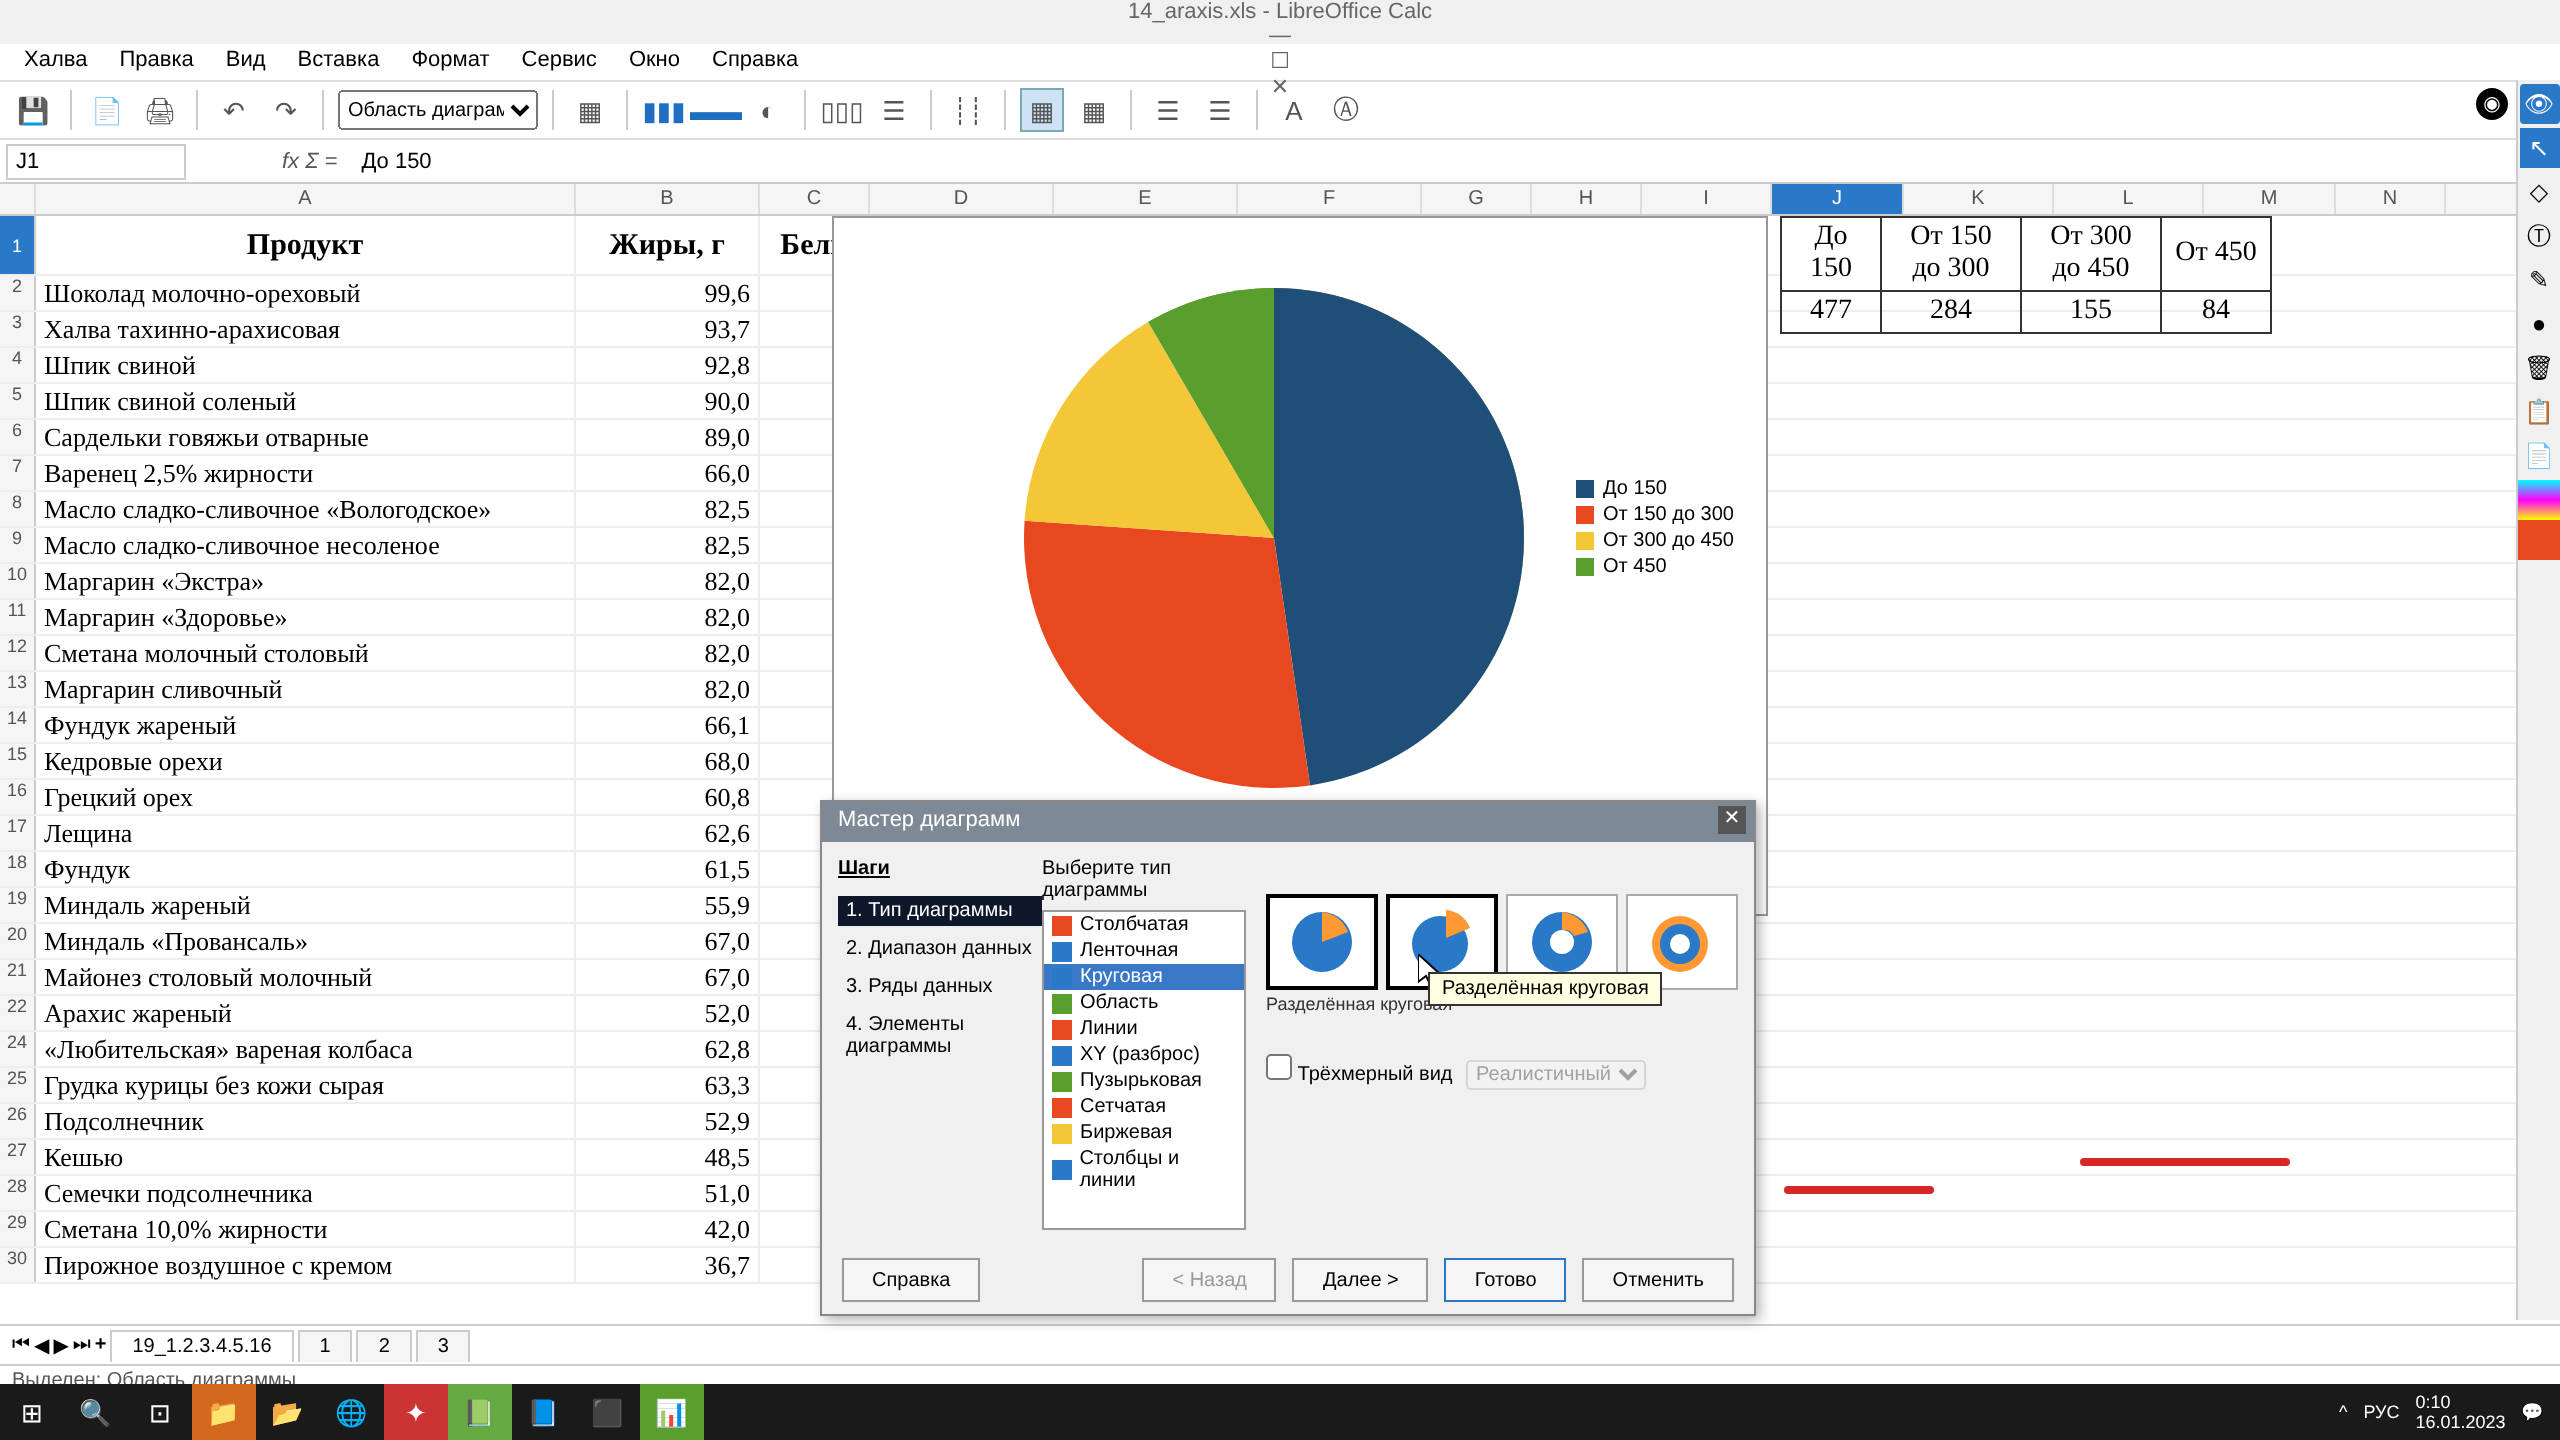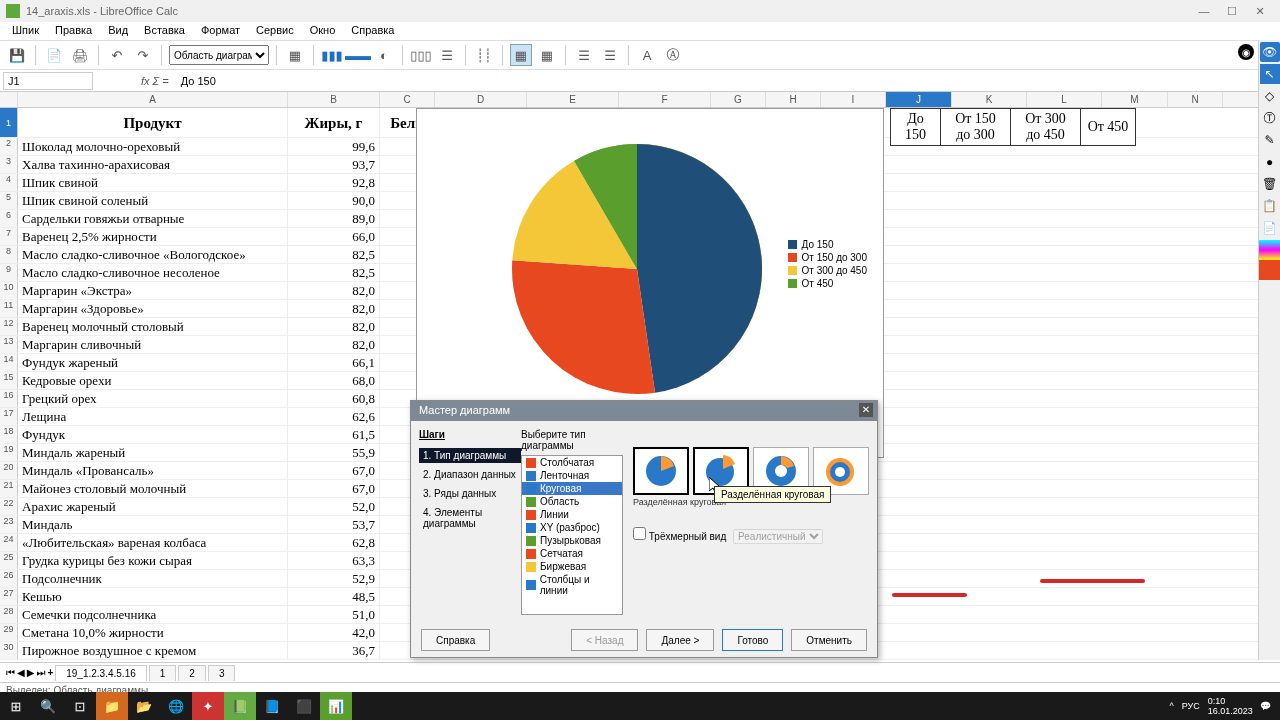--- a/index.html
+++ b/index.html
@@ -1,17 +1,17 @@
 <!DOCTYPE html>
 <html><head>
 <meta charset="utf-8">
 <style>
 * { margin: 0; padding: 0; box-sizing: border-box; font-family: "Segoe UI", Arial, sans-serif; }
 body { background: #fff; font-size: 11px; width: 1280px; height: 720px; overflow: hidden; position: relative; }
-.titlebar { height: 22px; background: #f0f0f0; display: flex; align-items: center; padding: 0 6px; font-size: 11px; color: #666; }
+.titlebar { height: 22px; background: #f0f0f0; display: flex; align-items: center; padding: 0 6px; font-size: 11px; color: #666; flex-direction: column; }
 .titlebar .icon { width: 14px; height: 14px; background: #5da93c; margin-right: 6px; }
 .titlebar .spacer { flex: 1; }
 .titlebar .win-btn { width: 28px; text-align: center; color: #666; font-size: 11px; }
 .menubar { height: 18px; display: flex; padding: 0 4px; font-size: 11px; }
 .menubar span { padding: 2px 8px; }
 .toolbar { height: 30px; border-top: 1px solid #ddd; border-bottom: 1px solid #ddd; display: flex; align-items: center; padding: 0 6px; gap: 4px; }
 .toolbar .sep { width: 1px; height: 20px; background: #ccc; margin: 0 3px; }
 .toolbar .btn { width: 22px; height: 22px; display: flex; align-items: center; justify-content: center; font-size: 13px; color: #555; }
 .toolbar select { height: 20px; font-size: 10px; width: 100px; }
 .formula-bar { height: 22px; border-bottom: 1px solid #ccc; display: flex; align-items: center; }
@@ -84,21 +84,21 @@
 <div class="titlebar">
   <span class="icon"></span>
   <span>14_araxis.xls - LibreOffice Calc</span>
   <span class="spacer"></span>
   <span class="win-btn">—</span>
   <span class="win-btn">☐</span>
   <span class="win-btn">✕</span>
 </div>
 
 <div class="menubar" id="menubar">
-    <span>Шпик</span>
+    <span>Халва</span>
     <span>Правка</span>
     <span>Вид</span>
     <span>Вставка</span>
     <span>Формат</span>
     <span>Сервис</span>
     <span>Окно</span>
     <span>Справка</span>
   </div>
 
 <div class="toolbar">
@@ -220,21 +220,21 @@
         <div class="cell col-C"></div>
       </div>
       <div class="row">
         <div class="row-num">11</div>
         <div class="cell col-A">Маргарин «Здоровье»</div>
         <div class="cell col-B">82,0</div>
         <div class="cell col-C"></div>
       </div>
       <div class="row">
         <div class="row-num">12</div>
-        <div class="cell col-A">Варенец молочный столовый</div>
+        <div class="cell col-A">Сметана молочный столовый</div>
         <div class="cell col-B">82,0</div>
         <div class="cell col-C"></div>
       </div>
       <div class="row">
         <div class="row-num">13</div>
         <div class="cell col-A">Маргарин сливочный</div>
         <div class="cell col-B">82,0</div>
         <div class="cell col-C"></div>
       </div>
       <div class="row">
@@ -282,26 +282,20 @@
       <div class="row">
         <div class="row-num">21</div>
         <div class="cell col-A">Майонез столовый молочный</div>
         <div class="cell col-B">67,0</div>
         <div class="cell col-C"></div>
       </div>
       <div class="row">
         <div class="row-num">22</div>
         <div class="cell col-A">Арахис жареный</div>
         <div class="cell col-B">52,0</div>
-        <div class="cell col-C"></div>
-      </div>
-      <div class="row">
-        <div class="row-num">23</div>
-        <div class="cell col-A">Миндаль</div>
-        <div class="cell col-B">53,7</div>
         <div class="cell col-C"></div>
       </div>
       <div class="row">
         <div class="row-num">24</div>
         <div class="cell col-A">«Любительская» вареная колбаса</div>
         <div class="cell col-B">62,8</div>
         <div class="cell col-C"></div>
       </div>
       <div class="row">
         <div class="row-num">25</div>
@@ -353,20 +347,26 @@
   </div>
 
   <div class="right-table">
     <table>
       <tbody>
           <tr class="hdr">
         <td style="width:50px">До 150</td>
         <td style="width:70px">От 150 до 300</td>
         <td style="width:70px">От 300 до 450</td>
         <td style="width:55px">От 450</td>
+      </tr>
+      <tr>
+        <td>477</td>
+        <td>284</td>
+        <td>155</td>
+        <td>84</td>
       </tr>
     </tbody>
       </table>
   </div>
 
   <div class="chart-box">
     <svg class="chart-pie" width="260" height="260" viewBox="-130 -130 260 260">
       <path d="M0,0 L0,-125 A125,125 0 0,1 90.8,85.9 Z" fill="#5a9e2e" transform="rotate(-30)"></path>
       <path d="M0,0 L0,-125 A125,125 0 0,1 119.9,-35.2 A125,125 0 0,1 74.5,100.3 Z" fill="#f4c738" transform="rotate(0)"></path>
       <g id="pie-slices">

